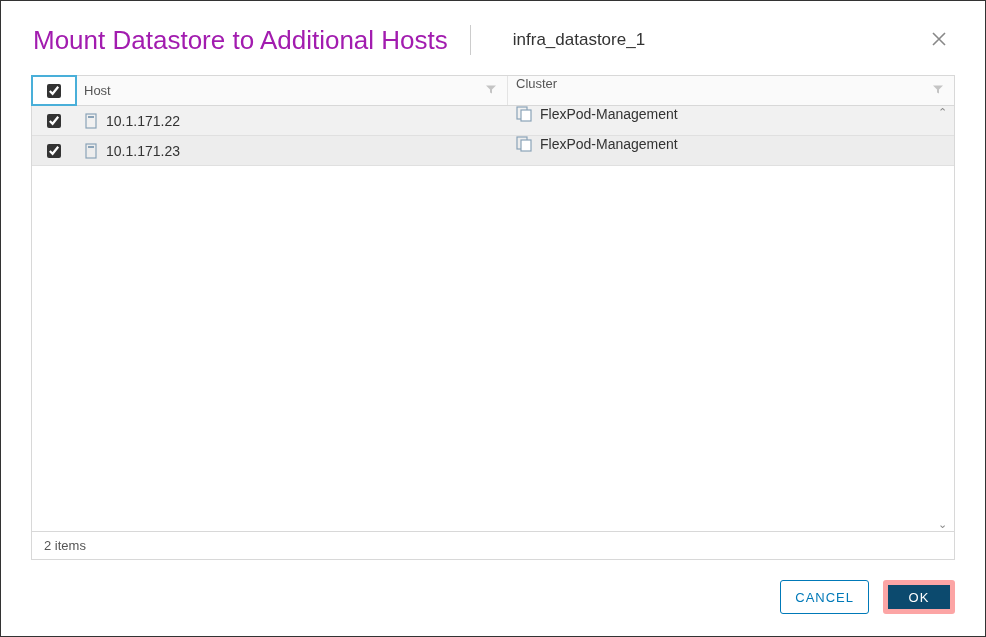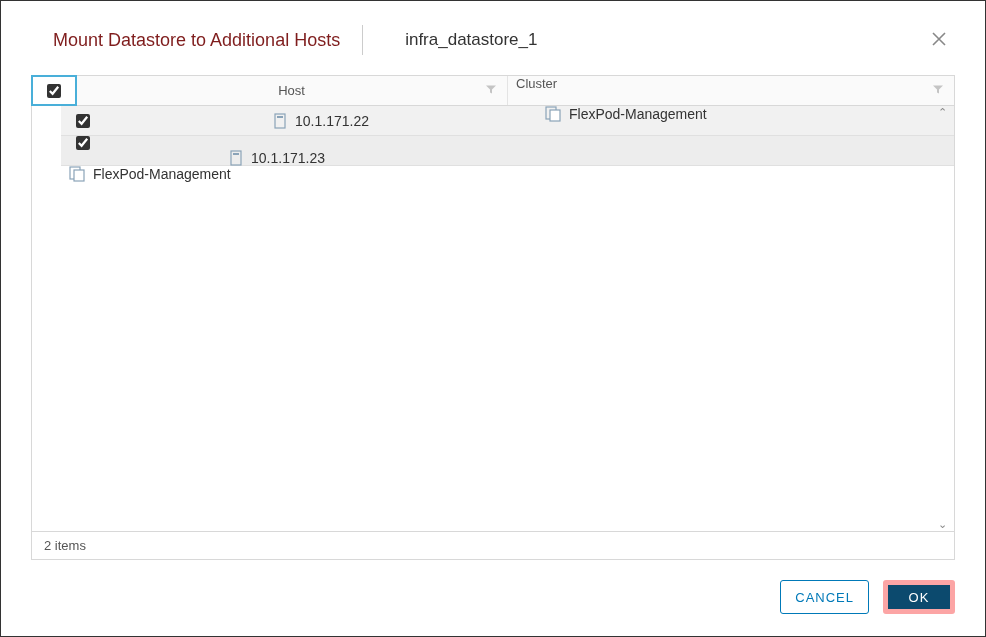--- a/index.html
+++ b/index.html
@@ -12,24 +12,23 @@
       display: flex;
       flex-direction: column;
       color: #333;
     }
     .header {
       display: flex;
       align-items: center;
       padding: 22px 28px 18px 32px;
     }
     .header h1 {
-      font-size: 18px;
+      font-size: 26px;
       font-weight: 400;
-      color: #7f1d1d;
-      margin-left: 20px;
+      color: #a21caf;
     }
     .divider-vert {
       width: 1px;
       height: 30px;
       background: #ccc;
       margin: 0 22px;
     }
     .subtitle {
       font-size: 17px;
       color: #333;
@@ -70,21 +69,20 @@
       outline-offset: -1px;
       background: #fff;
     }
     .cell-host {
       width: 432px;
       display: flex;
       align-items: center;
       padding: 0 8px;
       border-right: 1px solid #e4e4e4;
       position: relative;
-      justify-content: center;
     }
     .cell-cluster {
       flex: 1;
       display: flex;
       align-items: flex-start;
       padding: 0 8px;
       position: relative;
     }
     .filter-ic {
       position: absolute;
@@ -99,23 +97,22 @@
       overflow: auto;
       position: relative;
     }
     .row {
       display: flex;
       height: 30px;
       font-size: 14px;
       color: #333;
       background: #f1f1f1;
       border-bottom: 1px solid #e0e0e0;
-      margin-left: 29px;
-    }
-    .row:nth-child(2) { background: #ededed; flex-direction: column; }
+    }
+    .row:nth-child(2) { background: #ededed; }
     .row .cell-chk { background: transparent; border-right: none; }
     .row .cell-host { border-right: none; }
     .ic {
       display: inline-flex;
       margin-right: 8px;
     }
     input[type=checkbox] { width: 14px; height: 14px; accent-color: #333; cursor:pointer; }
     .scroll-arrows {
       position: absolute;
       right: 2px;

